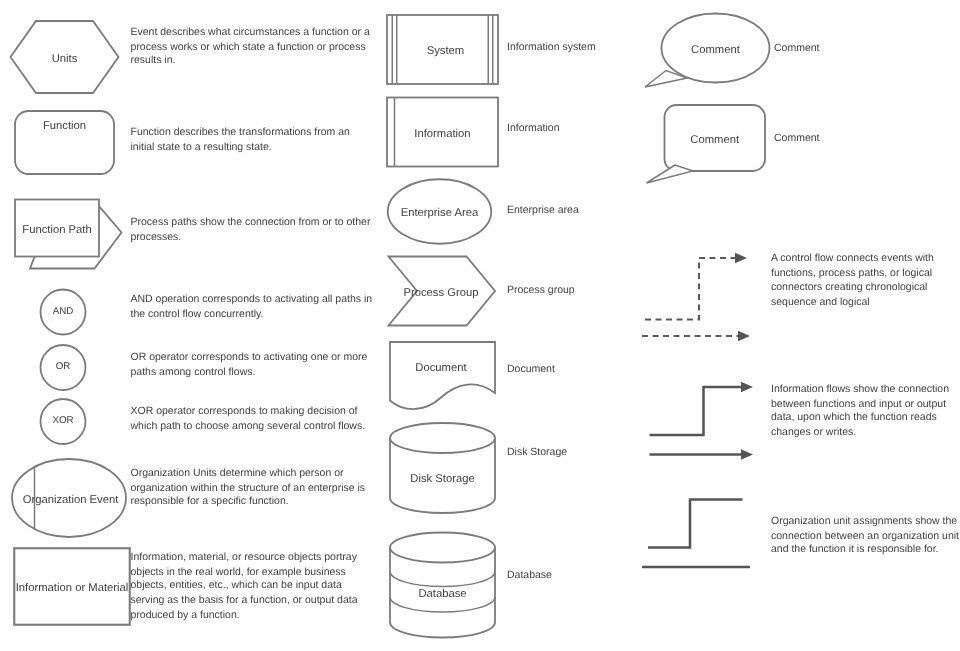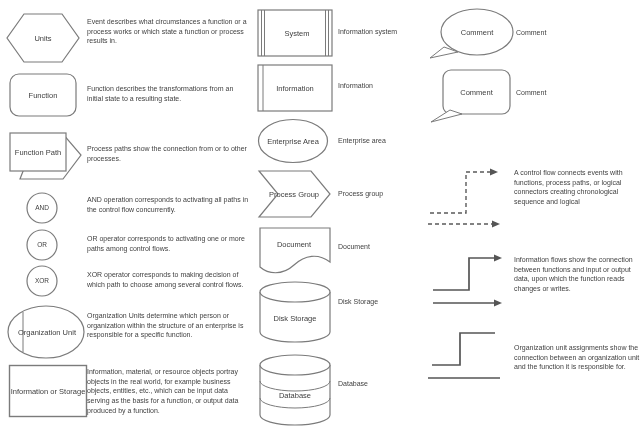--- a/index.html
+++ b/index.html
@@ -25,21 +25,21 @@
 
   <svg class="abs" style="left:6px;top:13px" width="74" height="50">
     <polygon class="shp" points="18,1 56,1 73,25 56,49 18,49 1,25"></polygon>
   </svg>
   <div class="abs lbl" style="left:6px;top:13px;width:74px;height:50px">Units</div>
   <div class="abs desc" style="left:87px;top:17px;width:162px">Event describes what circumstances a function or a process works or which state a function or process results in.</div>
 
   <svg class="abs" style="left:8px;top:72px" width="70" height="46">
     <rect class="shp" x="2" y="2" width="66" height="42" rx="9"></rect>
   </svg>
-  <div class="abs lbl" style="left:10px;top:74px;width:66px;height:42px">Function</div>
+  <div class="abs lbl" style="left:10px;top:62px;width:66px;height:42px">Function</div>
   <div class="abs desc" style="left:87px;top:84px;width:162px">Function describes the transformations from an initial state to a resulting state.</div>
 
   <svg class="abs" style="left:8px;top:128px" width="78" height="56">
     <polygon class="shp" points="12,6 55,6 73,27 55,51 12,51 21,28"></polygon>
     <rect class="shp" x="2" y="5" width="56" height="38"></rect>
   </svg>
   <div class="abs lbl" style="left:10px;top:133px;width:56px;height:38px">Function Path</div>
   <div class="abs desc" style="left:87px;top:144px;width:162px">Process paths show the connection from or to other processes.</div>
 
   <svg class="abs" style="left:26px;top:192px" width="32" height="32">
@@ -57,27 +57,27 @@
   <svg class="abs" style="left:26px;top:265px" width="32" height="32">
     <circle class="shp" cx="16" cy="16" r="15"></circle>
   </svg>
   <div class="abs lbl sm" style="left:26px;top:265px;width:32px;height:32px">XOR</div>
   <div class="abs desc" style="left:87px;top:270px;width:162px">XOR operator corresponds to making decision of which path to choose among several control flows.</div>
 
   <svg class="abs" style="left:6px;top:304px" width="82" height="58">
     <ellipse class="shp" cx="40" cy="28" rx="38" ry="26"></ellipse>
     <line class="thin" x1="17" y1="8" x2="17" y2="48"></line>
   </svg>
-  <div class="abs lbl" style="left:12px;top:310px;width:70px;height:44px">Organization Unit</div>
+  <div class="abs lbl" style="left:12px;top:310px;width:70px;height:44px">Organization Event</div>
   <div class="abs desc" style="left:87px;top:311px;width:162px">Organization Units determine which person or organization within the structure of an enterprise is responsible for a specific function.</div>
 
   <svg class="abs" style="left:8px;top:364px" width="80" height="54">
     <rect class="shp" x="1.5" y="1.5" width="77" height="51" style="stroke-width:1.4"></rect>
   </svg>
-  <div class="abs lbl" style="left:8px;top:364px;width:80px;height:54px">Information or Storage</div>
+  <div class="abs lbl" style="left:8px;top:364px;width:80px;height:54px">Information or Material</div>
   <div class="abs desc" style="left:87px;top:367px;width:162px">Information, material, or resource objects portray objects in the real world, for example business objects, entities, etc., which can be input data serving as the basis for a function, or output data produced by a function.</div>
 
   <svg class="abs" style="left:257px;top:9px" width="76" height="48">
     <rect class="shp" x="1" y="1" width="74" height="46"></rect>
     <path class="thin" d="M4.5,1 V47 M7.5,1 V47 M68.5,1 V47 M71.5,1 V47"></path>
   </svg>
   <div class="abs lbl" style="left:257px;top:9px;width:80px;height:48px">System</div>
   <div class="abs cap" style="left:338px;top:28px">Information system</div>
 
   <svg class="abs" style="left:257px;top:64px" width="76" height="48">

